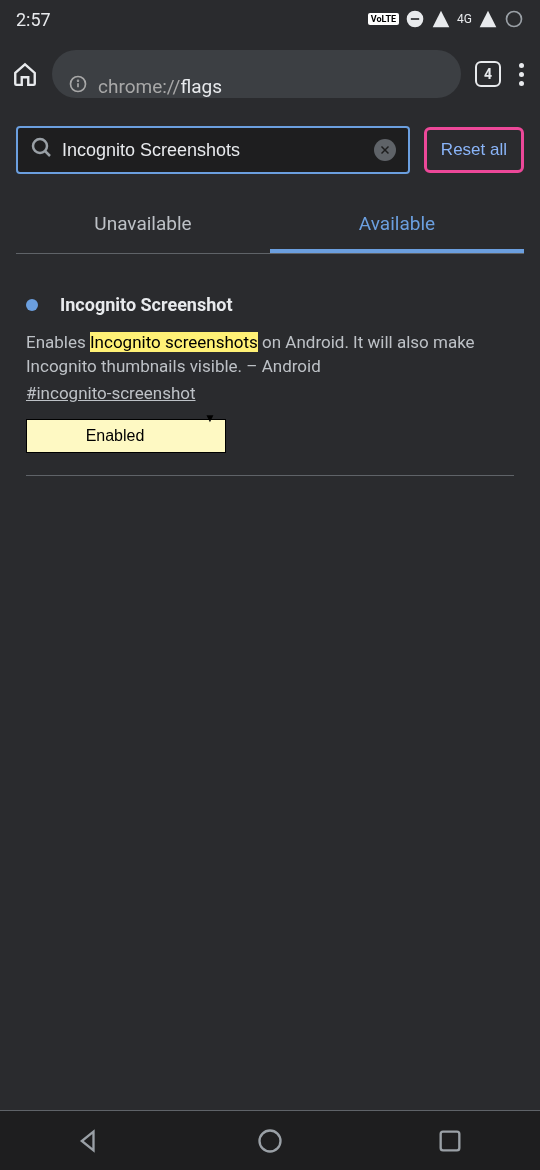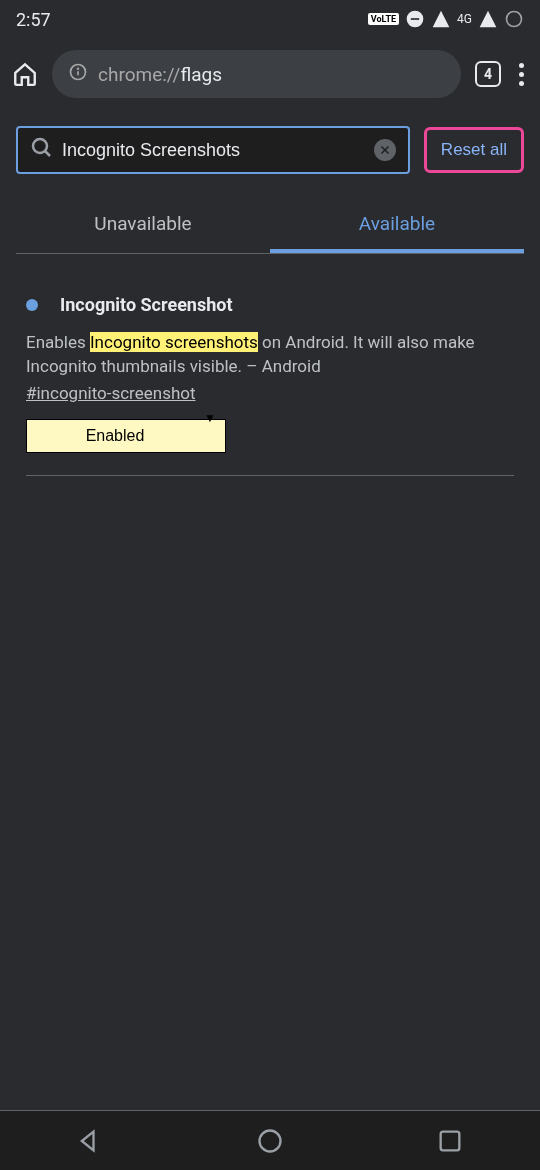--- a/index.html
+++ b/index.html
@@ -37,21 +37,21 @@
       padding: 12px 12px 18px 12px;
       gap: 14px;
     }
     .home-icon { width: 26px; height: 26px; color: #e8eaed; }
     .url-bar {
       flex: 1;
       background: #3c3f43;
       border-radius: 24px;
       height: 48px;
       display: flex;
-      align-items: center;
+      align-items: flex-end;
       padding: 0 16px;
       gap: 10px;
     }
     .info-icon { width: 20px; height: 20px; stroke: #a8a8a8; }
     .url-text { color: #a8a8a8; font-size: 19px; }
     .url-scheme { color: #a8a8a8; }
     .url-path { color: #e8eaed; }
     .tab-count {
       width: 26px; height: 26px;
       border: 2px solid #e8eaed;

